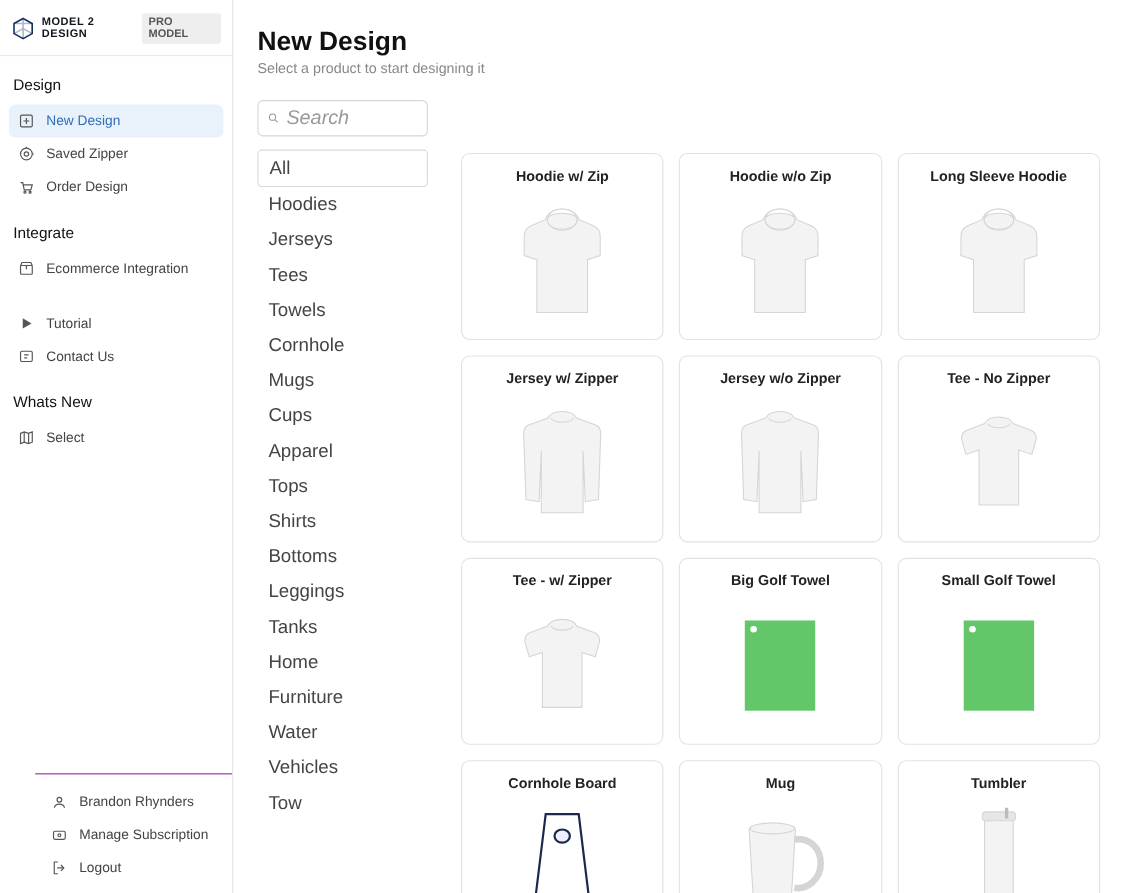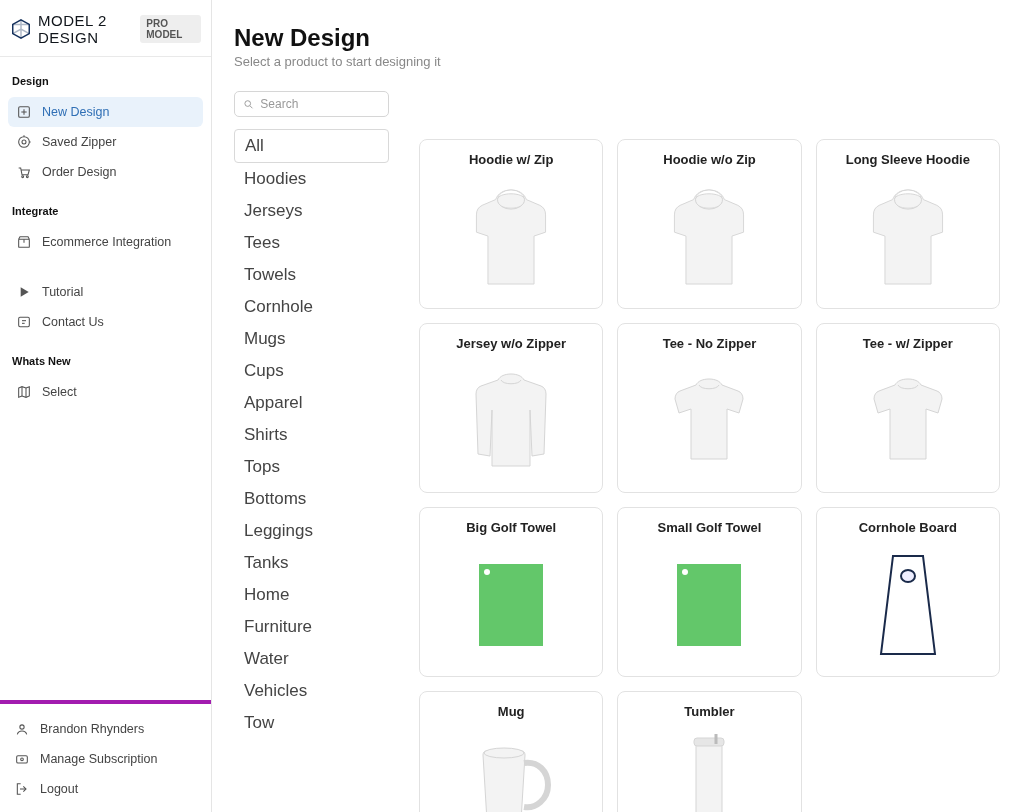--- a/index.html
+++ b/index.html
@@ -27,39 +27,39 @@
     padding: 2px 10px 10px 10px;
     border-bottom: 1px solid #e9e9e9;
   }
   .logo-wrap {
     display: flex;
     align-items: center;
     gap: 6px;
   }
   .logo-wrap svg { flex: none; }
   .logo-text {
-    font-size: 15px;
-    font-weight: 400;
+    font-size: 10px;
+    font-weight: 700;
     letter-spacing: .5px;
     color: #10151b;
   }
   .plan-badge {
     font-size: 10px;
     font-weight: 600;
     color: #555;
     background: #eee;
     padding: 3px 6px;
     border-radius: 3px;
   }
   .nav-section {
     padding: 14px 8px 0 8px;
   }
   .nav-heading {
-    font-size: 11px;
-    font-weight: 700;
+    font-size: 14px;
+    font-weight: 400;
     color: #111;
     padding: 4px 4px;
   }
   .nav-list { list-style: none; margin-top: 6px; }
   .nav-item {
     display: flex;
     align-items: center;
     gap: 10px;
     padding: 7px 8px;
     font-size: 12.5px;
@@ -68,22 +68,23 @@
     cursor: pointer;
   }
   .nav-item.active {
     background: #e9f2fb;
     color: #2f6fb5;
   }
   .nav-item.active .nav-icon { stroke: #2f6fb5; }
   .nav-icon { width: 16px; height: 16px; stroke: #555; stroke-width: 1.6; fill: none; flex: none; }
   .sidebar-spacer { flex: 1; }
   .sidebar-bottom {
-    border-top: 4px solid #a21caf;
+    border-top: 1px solid #a21caf;
     padding: 6px 6px 0 6px;
+    margin-left: 32px;
   }
   .sidebar-bottom .nav-list { margin-top: 4px; }
 
   
   .main {
     flex: 1;
     display: flex;
     flex-direction: column;
     height: 812px;
   }
@@ -115,24 +116,25 @@
     align-items: center;
     gap: 6px;
     border: 1px solid #d6d6d6;
     border-radius: 5px;
     padding: 5px 8px;
     background: #fff;
   }
   .search-box input {
     border: none;
     outline: none;
-    font-size: 12px;
+    font-size: 18px;
     color: #a21caf;
     width: 100%;
     background: transparent;
+    font-style: italic;
   }
   .search-box input::placeholder { color: #999; }
   .cat-list {
     list-style: none;
     margin-top: 12px;
   }
   .cat-item {
     font-size: 17px;
     color: #444;
     padding: 6px 10px;
@@ -346,22 +348,22 @@
       <ul class="cat-list" id="cat-list">
           <li class="cat-item active">All</li>
           <li class="cat-item">Hoodies</li>
           <li class="cat-item">Jerseys</li>
           <li class="cat-item">Tees</li>
           <li class="cat-item">Towels</li>
           <li class="cat-item">Cornhole</li>
           <li class="cat-item">Mugs</li>
           <li class="cat-item">Cups</li>
           <li class="cat-item">Apparel</li>
+          <li class="cat-item">Tops</li>
           <li class="cat-item">Shirts</li>
-          <li class="cat-item">Tops</li>
           <li class="cat-item">Bottoms</li>
           <li class="cat-item">Leggings</li>
           <li class="cat-item">Tanks</li>
           <li class="cat-item">Home</li>
           <li class="cat-item">Furniture</li>
           <li class="cat-item">Water</li>
           <li class="cat-item">Vehicles</li>
           <li class="cat-item">Tow</li>
         </ul>
     </div>
@@ -401,20 +403,31 @@
                 <g fill="#f3f3f3" stroke="#d5d5d5" stroke-width="1">
       <path d="M50 6c-8 0-14 4-16 10l-14 6c-4 2-6 5-6 10v18l12 4v50h48V54l12-4V32c0-5-2-8-6-10l-14-6c-2-6-8-10-16-10z"></path>
       <path d="M40 18c3 7 17 7 20 0" fill="none"></path>
       <ellipse cx="50" cy="16" rx="14" ry="10" fill="#fff"></ellipse>
       <path d="M36 16c0-8 28-8 28 0c0 6-6 9-14 9s-14-3-14-9z"></path>
     </g>
               </svg>
             </div>
           </div>
           <div class="product-card">
+            <div class="product-title">Jersey w/ Zipper</div>
+            <div class="product-img">
+              <svg width="100" height="110" viewBox="0 0 100 110">
+                <g fill="#f3f3f3" stroke="#d5d5d5" stroke-width="1">
+      <path d="M50 8c-6 0-11 2-13 6l-17 6c-3 1-5 4-5 8l2 60 12 2 2-46v56h38V44l2 46 12-2 2-60c0-4-2-7-5-8l-17-6c-2-4-7-6-13-6z"></path>
+      <path d="M40 14c2 5 18 5 20 0" fill="none"></path>
+    </g>
+              </svg>
+            </div>
+          </div>
+          <div class="product-card">
             <div class="product-title">Jersey w/o Zipper</div>
             <div class="product-img">
               <svg width="100" height="110" viewBox="0 0 100 110">
                 <g fill="#f3f3f3" stroke="#d5d5d5" stroke-width="1">
       <path d="M50 8c-6 0-11 2-13 6l-17 6c-3 1-5 4-5 8l2 60 12 2 2-46v56h38V44l2 46 12-2 2-60c0-4-2-7-5-8l-17-6c-2-4-7-6-13-6z"></path>
       <path d="M40 14c2 5 18 5 20 0" fill="none"></path>
     </g>
               </svg>
             </div>
           </div>

